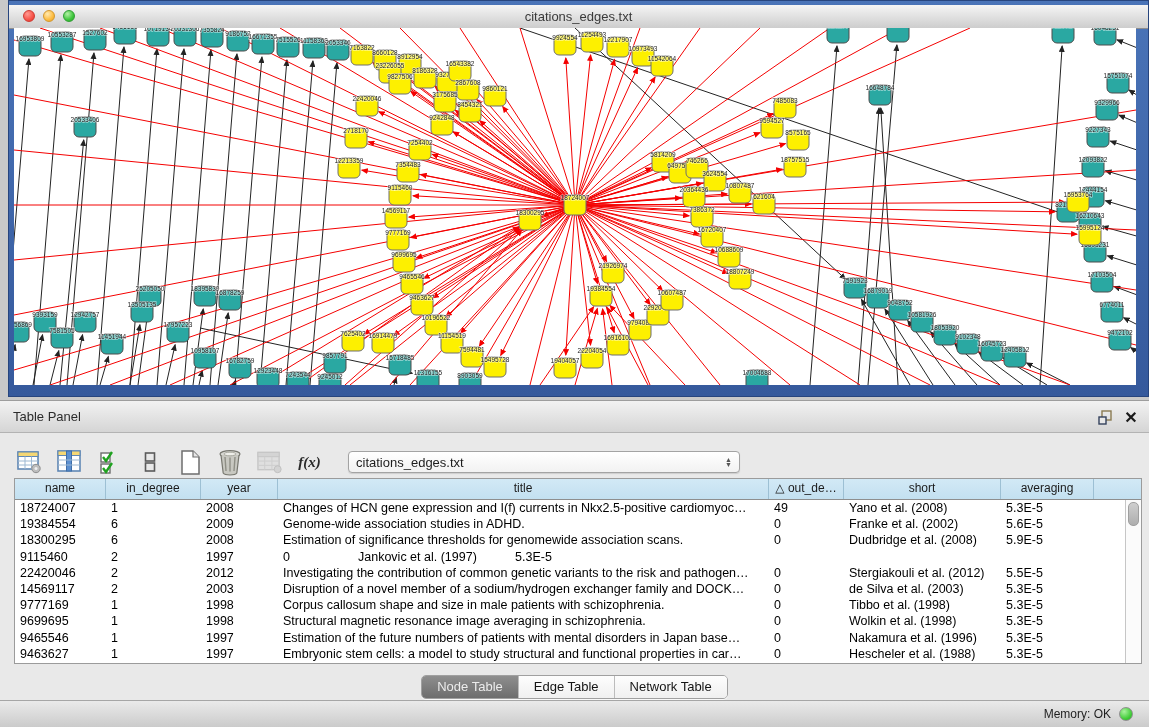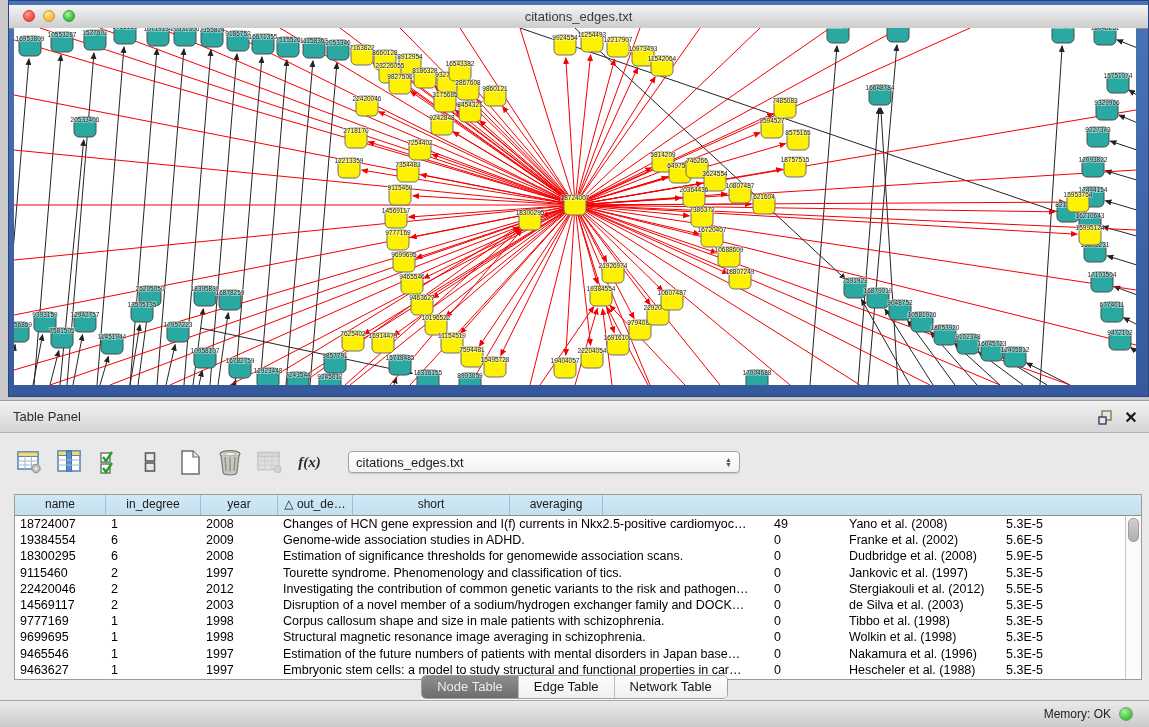--- a/index.html
+++ b/index.html
@@ -35,21 +35,21 @@
   .panel-btn.close{right:8px;font-size:16px;font-weight:bold;color:#1a1a1a;}
   .toolbar{position:absolute;left:16px;top:45px;height:34px;display:flex;align-items:center;gap:13px;}
   .tb-btn{width:27px;height:28px;background:none;border:none;padding:0;display:flex;align-items:center;justify-content:center;}
   .fx{font-family:"Liberation Serif",serif;font-style:italic;font-weight:bold;font-size:15px;color:#2a2a2a;}
   .combobox{margin-left:12px;width:392px;height:22px;box-sizing:border-box;border:1px solid #a3a3a3;border-radius:4px;
             background:linear-gradient(#ffffff,#f2f2f2);box-shadow:0 1px 1px rgba(0,0,0,.12);
             display:flex;align-items:center;padding:0 7px;font-size:13px;color:#1d1d1d;}
   .combobox .cb-text{flex:1;}
   .stepper{display:flex;flex-direction:column;line-height:5px;font-size:7px;color:#555;}
   
-  .dtable{position:absolute;left:14px;top:94px;width:1128px;height:186px;box-sizing:border-box;
+  .dtable{position:absolute;left:14px;top:78px;width:1128px;height:186px;box-sizing:border-box;
           border:1px solid #9b9b9b;background:#ffffff;overflow:hidden;}
   .thead{display:flex;height:20px;background:linear-gradient(#d2e9f6,#c3e0f0);border-bottom:1px solid #8e8e8e;}
   .th{box-sizing:border-box;height:20px;line-height:19px;text-align:center;font-size:12px;color:#1b1b1b;
       border-right:1px solid #9dc0d4;overflow:hidden;white-space:nowrap;flex:0 0 auto;}
   .tbody{position:absolute;left:0;top:21px;right:16px;bottom:0;overflow:hidden;}
   .tr{display:flex;height:16.2px;}
   .td{box-sizing:border-box;padding:1px 4px 0 5px;font-size:12.5px;color:#000;
       overflow:hidden;white-space:nowrap;flex:0 0 auto;}
   .vscroll{position:absolute;top:21px;right:0;bottom:0;width:15px;background:#fbfbfb;border-left:1px solid #c6c6c6;}
   .vthumb{margin:2px auto 0 auto;width:9px;height:22px;border-radius:5px;
@@ -588,20 +588,21 @@
             <span>▼</span>
           </span>
       </div>
     </div>
 
     <div class="dtable">
       <div class="thead" id="thead">
           <div class="th" style="width: 91px;">name</div>
           <div class="th" style="width: 95px;">in_degree</div>
           <div class="th" style="width: 77px;">year</div>
+          <div class="th" style="width: 491px;">title</div>
           <div class="th" style="width: 75px;">△ out_de…</div>
           <div class="th" style="width: 157px;">short</div>
           <div class="th" style="width: 93px;">averaging</div>
         </div>
       <div class="tbody" id="tbody">
           <div class="tr">
             <div class="td" style="width: 91px;">18724007</div>
             <div class="td" style="width: 95px;">1</div>
             <div class="td" style="width: 77px;">2008</div>
             <div class="td" style="width: 491px;">Changes of HCN gene expression and I(f) currents in Nkx2.5-positive cardiomyoc…</div>
@@ -624,21 +625,20 @@
             <div class="td" style="width: 77px;">2008</div>
             <div class="td" style="width: 491px;">Estimation of significance thresholds for genomewide association scans.</div>
             <div class="td" style="width: 75px;">0</div>
             <div class="td" style="width: 157px;">Dudbridge et al. (2008)</div>
             <div class="td" style="width: 93px;">5.9E-5</div>
           </div>
           <div class="tr">
             <div class="td" style="width: 91px;">9115460</div>
             <div class="td" style="width: 95px;">2</div>
             <div class="td" style="width: 77px;">1997</div>
-            <div class="td" style="width: 491px;">Tourette syndrome. Phenomenology and classification of tics.</div>
             <div class="td" style="width: 75px;">0</div>
             <div class="td" style="width: 157px;">Jankovic et al. (1997)</div>
             <div class="td" style="width: 93px;">5.3E-5</div>
           </div>
           <div class="tr">
             <div class="td" style="width: 91px;">22420046</div>
             <div class="td" style="width: 95px;">2</div>
             <div class="td" style="width: 77px;">2012</div>
             <div class="td" style="width: 491px;">Investigating the contribution of common genetic variants to the risk and pathogen…</div>
             <div class="td" style="width: 75px;">0</div>

